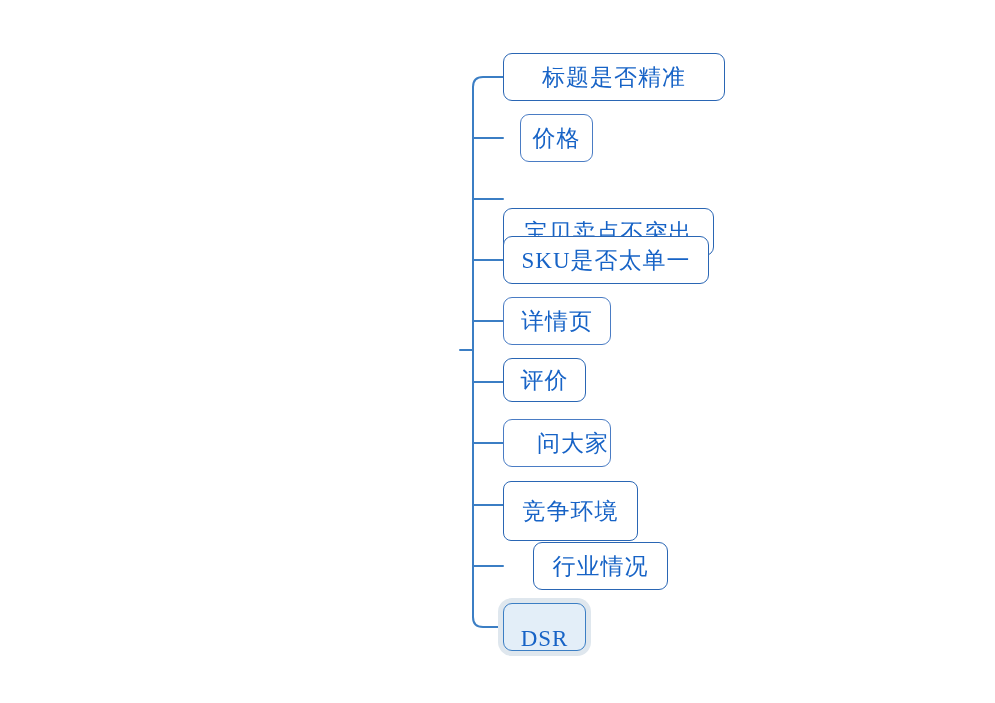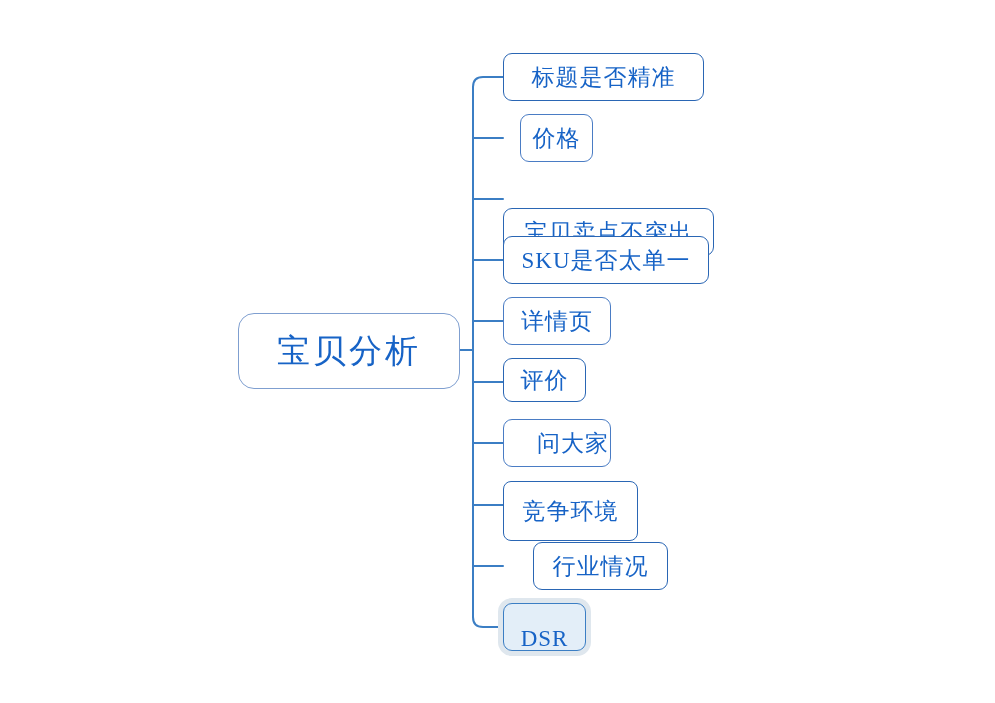--- a/index.html
+++ b/index.html
@@ -108,26 +108,23 @@
         <path d="M 473 260 L 503 260"></path>
         <path d="M 473 321 L 503 321"></path>
         <path d="M 473 382 L 503 382"></path>
         <path d="M 473 443 L 503 443"></path>
         <path d="M 473 505 L 503 505"></path>
         <path d="M 473 566 L 503 566"></path>
         <path d="M 473 617 Q 473 627 483 627 L 503 627"></path>
       </g>
   </svg>
 
-  <div class="node root" id="root-node" style="left: 238px; top: 313px; width: 222px; height: 76px;">
-    <span class="node-label">宝贝分析</span>
-  </div>
 
   <div id="child-nodes">
-      <div class="node child" style="left: 503px; top: 53px; width: 201px; height: 48px;">
+      <div class="node child" style="left: 503px; top: 53px; width: 222px; height: 48px;">
         <span class="node-label">标题是否精准</span>
       </div>
       <div class="node child soft" style="left: 520px; top: 114px; width: 73px; height: 48px;">
         <span class="node-label">价格</span>
       </div>
       <div class="node child" style="left: 503px; top: 176px; width: 211px; height: 48px; margin-top: 32px;">
         <span class="node-label">宝贝卖点不突出</span>
       </div>
       <div class="node child" style="left: 503px; top: 236px; width: 206px; height: 48px;">
         <span class="node-label">SKU是否太单一</span>

